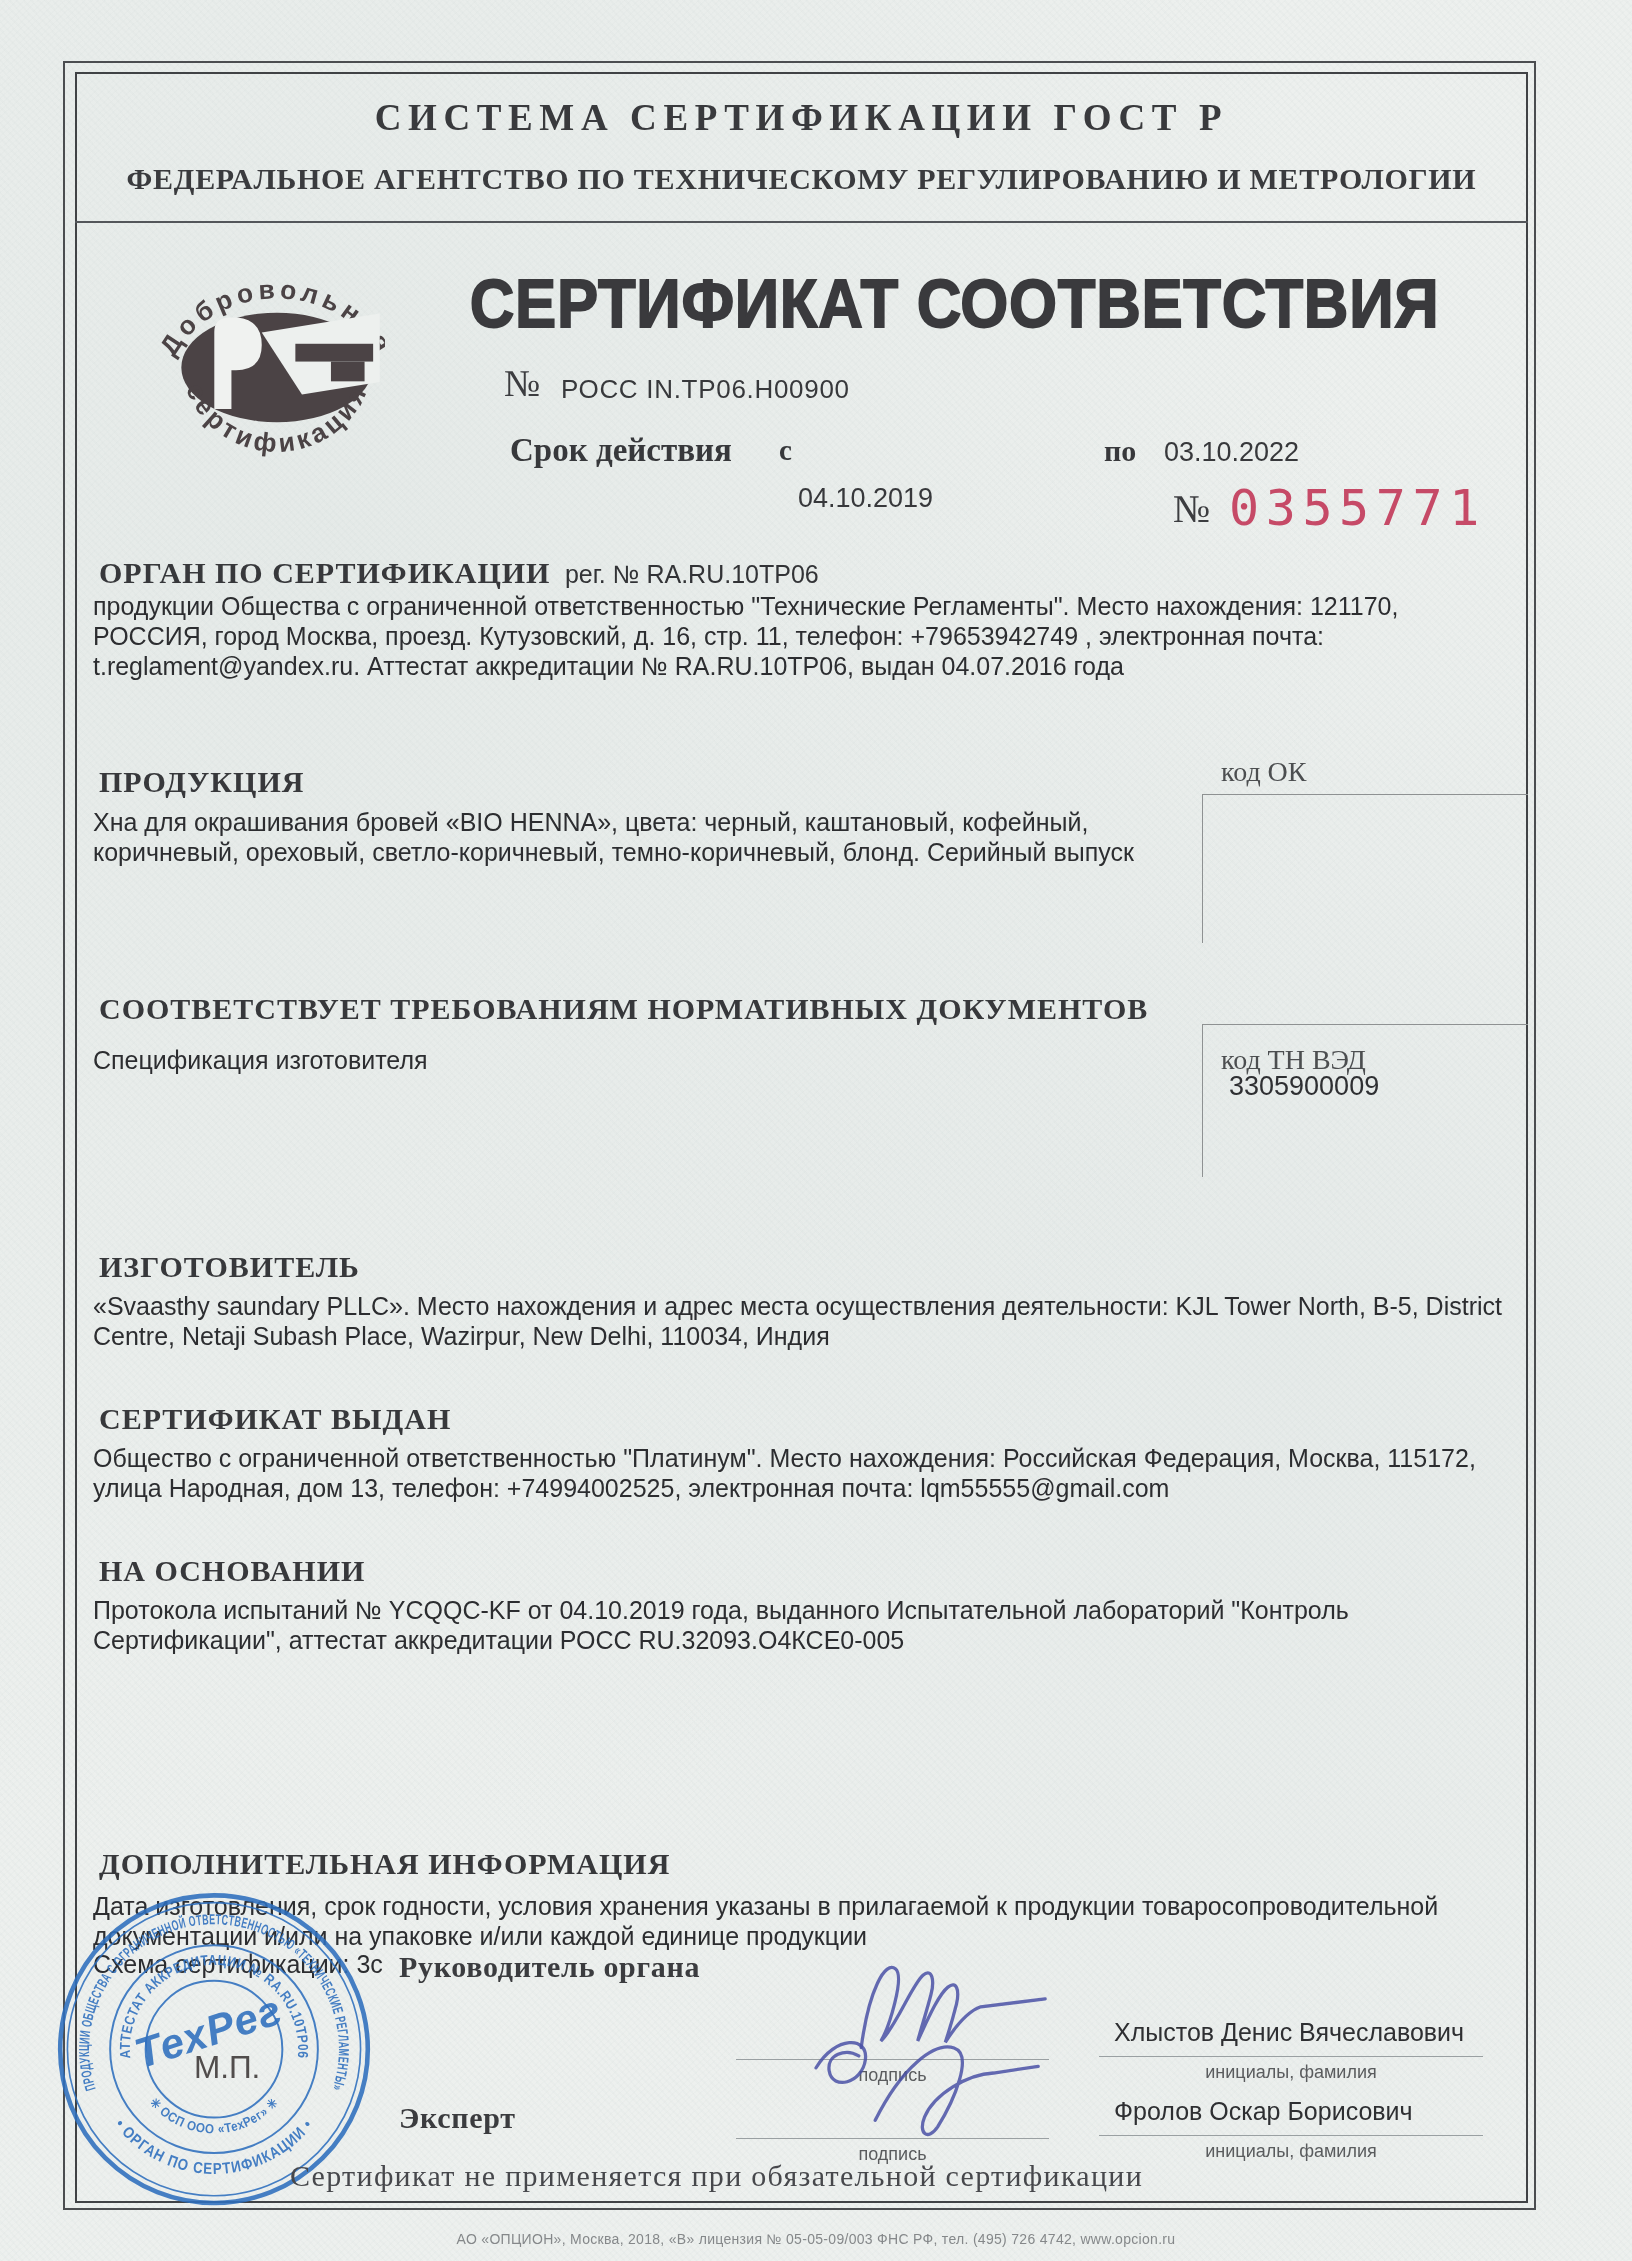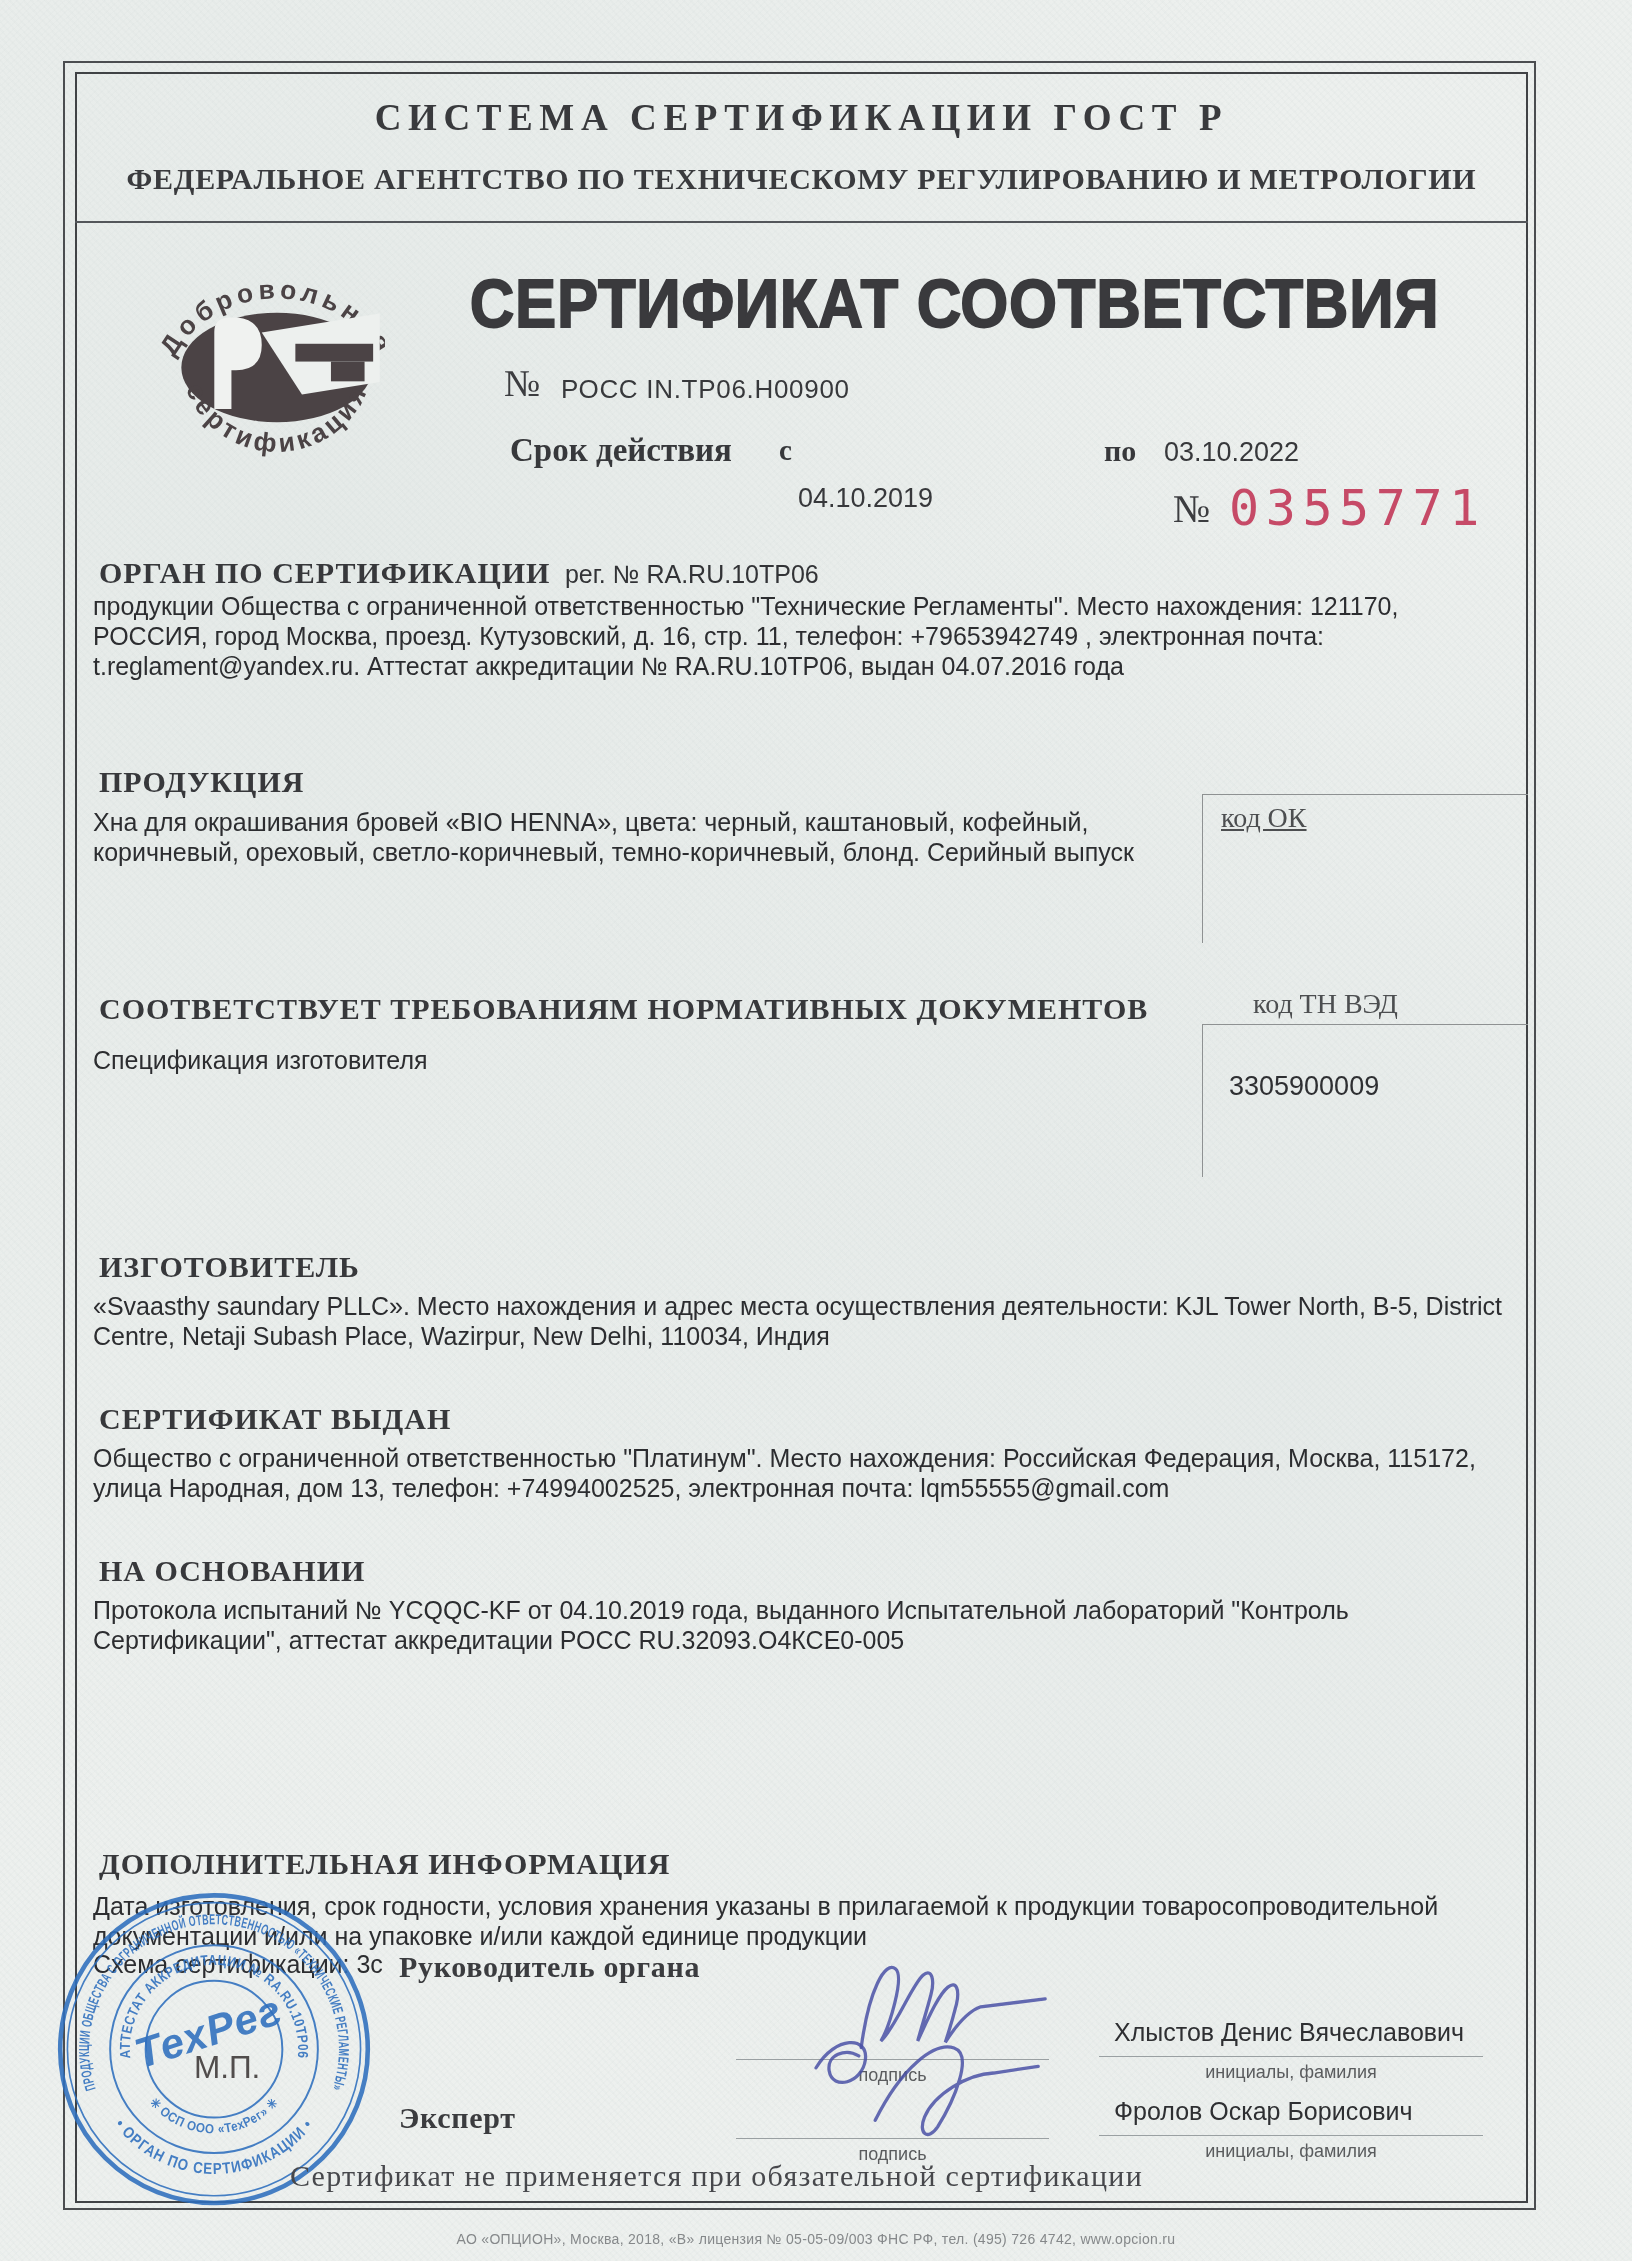--- a/index.html
+++ b/index.html
@@ -103,27 +103,27 @@
   </div>
   <div class="abs body-text" style="left:93px;top:591px;width:1428px;">продукции Общества с ограниченной ответственностью "Технические Регламенты". Место нахождения: 121170,
 РОССИЯ, город Москва, проезд. Кутузовский, д. 16, стр. 11, телефон: +79653942749 , электронная почта:
 t.reglament@yandex.ru. Аттестат аккредитации № RA.RU.10ТР06, выдан 04.07.2016 года</div>
 
   <div class="abs sec-head" style="left:99px;top:765px;">ПРОДУКЦИЯ</div>
   <div class="abs body-text" style="left:93px;top:807px;width:1092px;">Хна для окрашивания бровей «BIO HENNA», цвета: черный, каштановый, кофейный,
 коричневый, ореховый, светло-коричневый, темно-коричневый, блонд. Серийный выпуск</div>
   <div class="abs code-top" style="left:1202px;top:794px;width:326px;"></div>
   <div class="abs code-left" style="left:1202px;top:794px;height:149px;"></div>
-  <div class="abs code-label" style="left:1221px;top:802px;text-decoration:underline;">код ОК</div>
+  <div class="abs code-label" style="left:1221px;top:756px;">код ОК</div>
 
   <div class="abs sec-head" style="left:99px;top:992px;">СООТВЕТСТВУЕТ ТРЕБОВАНИЯМ НОРМАТИВНЫХ ДОКУМЕНТОВ</div>
   <div class="abs body-text" style="left:93px;top:1045px;width:1053px;">Спецификация изготовителя</div>
   <div class="abs code-top" style="left:1202px;top:1024px;width:326px;"></div>
   <div class="abs code-left" style="left:1202px;top:1024px;height:153px;"></div>
-  <div class="abs code-label" style="left:1221px;top:988px;margin-left:32px;">код ТН ВЭД</div>
+  <div class="abs code-label" style="left:1221px;top:1044px;">код ТН ВЭД</div>
   <div class="abs code-value" style="left:1229px;top:1071px;">3305900009</div>
 
   <div class="abs sec-head" style="left:99px;top:1250px;">ИЗГОТОВИТЕЛЬ</div>
   <div class="abs body-text" style="left:93px;top:1291px;width:1428px;">«Svaasthy saundary PLLC». Место нахождения и адрес места осуществления деятельности: KJL Tower North, B-5, District
 Centre, Netaji  Subash Place, Wazirpur, New Delhi, 110034, Индия</div>
 
   <div class="abs sec-head" style="left:99px;top:1402px;">СЕРТИФИКАТ ВЫДАН</div>
   <div class="abs body-text" style="left:93px;top:1443px;width:1428px;">Общество с ограниченной ответственностью "Платинум". Место нахождения: Российская Федерация, Москва, 115172,
 улица Народная, дом 13, телефон: +74994002525, электронная почта: lqm55555@gmail.com</div>
 

